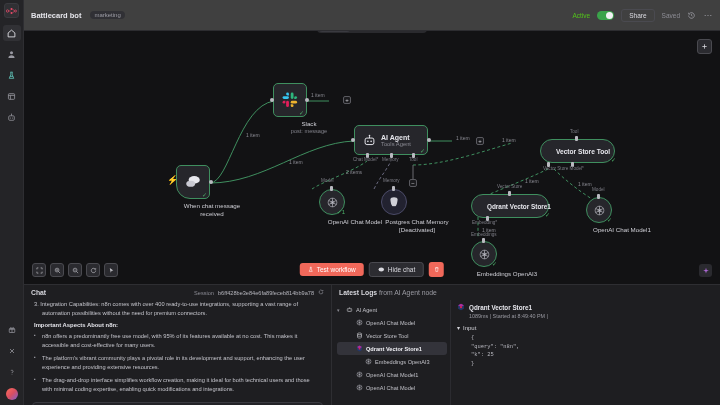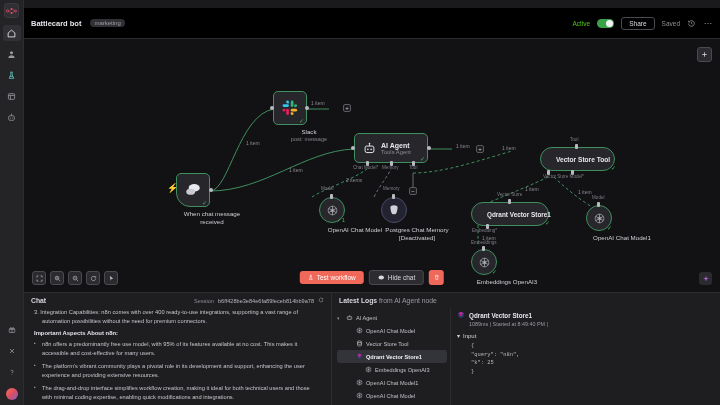--- a/index.html
+++ b/index.html
@@ -36,23 +36,23 @@
     width: 12px; height: 12px; border-radius: 50%;
     background: linear-gradient(135deg,#ff6d5a 0%,#d94f62 50%,#7a5fd0 100%);
     margin-bottom: 5px; margin-top: 3px;
   }
 
   
   .main { flex: 1 1 auto; display: flex; flex-direction: column; height: 405px; position: relative; }
 
   
   .topbar {
-    height: 20px; background: #000000; border-bottom: 1px solid #2c2c30;
+    height: 20px; background: #404040; border-bottom: 1px solid #2c2c30;
     display: flex; align-items: center; padding: 15px 7px; flex: 0 0 20px;
-    position: relative; z-index: 40; margin-top: 8px;
+    position: relative; z-index: 40;
   }
   .wf-title { font-size: 7.5px; color: #e4e4ea; font-weight: 600; margin-right: 9px; }
   .wf-tag {
     font-size: 6px; color: #9d9da6; background: #303035;
     padding: 1px 4px; border-radius: 7px;
   }
   .top-right { margin-left: auto; display: flex; align-items: center; gap: 7px; }
   .active-label { font-size: 6.5px; color: #52c41a; }
   .toggle {
     width: 17px; height: 9px; border-radius: 5px; background: #3aa34a; position: relative;

